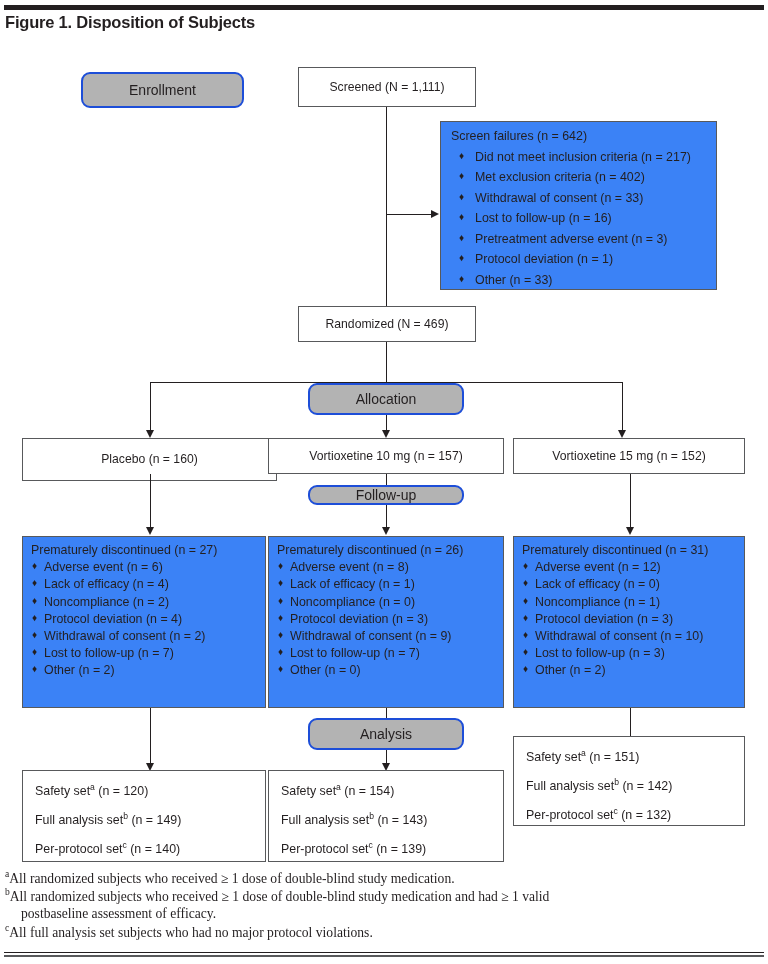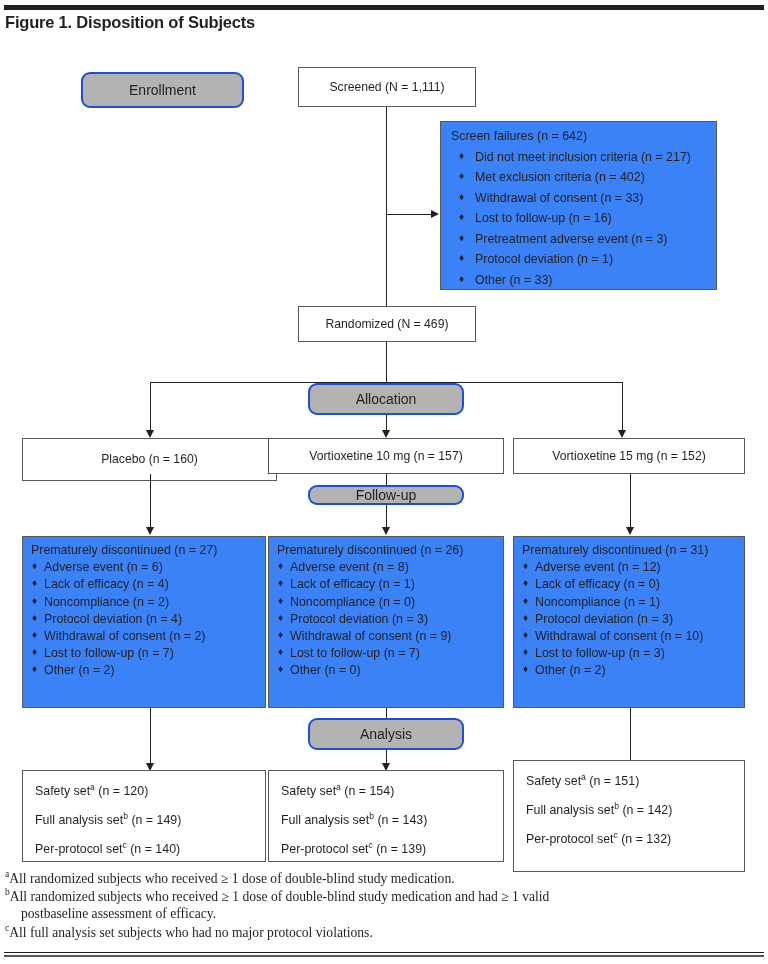--- a/index.html
+++ b/index.html
@@ -305,21 +305,21 @@
   <div class="ln"><span>Full analysis set</span><sup>b</sup><span> (n = 149)</span></div>
   <div class="ln"><span>Per-protocol set</span><sup>c</sup><span> (n = 140)</span></div>
 </div>
 
 <div class="setbox" style="left:268px; top:770px; width:236px; height:92px;">
   <div class="ln"><span>Safety set</span><sup>a</sup><span> (n = 154)</span></div>
   <div class="ln"><span>Full analysis set</span><sup>b</sup><span> (n = 143)</span></div>
   <div class="ln"><span>Per-protocol set</span><sup>c</sup><span> (n = 139)</span></div>
 </div>
 
-<div class="setbox" style="left:513px; top:760px; width:232px; height:112px;">
+<div class="setbox" style="left:513px; top:736px; width:232px; height:90px;">
   <div class="ln"><span>Safety set</span><sup>a</sup><span> (n = 151)</span></div>
   <div class="ln"><span>Full analysis set</span><sup>b</sup><span> (n = 142)</span></div>
   <div class="ln"><span>Per-protocol set</span><sup>c</sup><span> (n = 132)</span></div>
 </div>
 
 <div class="footnotes">
   <div class="fn"><sup>a</sup><span>All randomized subjects who received ≥ 1 dose of double-blind study medication.</span></div>
   <div class="fn"><sup>b</sup><span>All randomized subjects who received ≥ 1 dose of double-blind study medication and had ≥ 1 valid</span></div>
   <div class="cont">postbaseline assessment of efficacy.</div>
   <div class="fn"><sup>c</sup><span>All full analysis set subjects who had no major protocol violations.</span></div>

